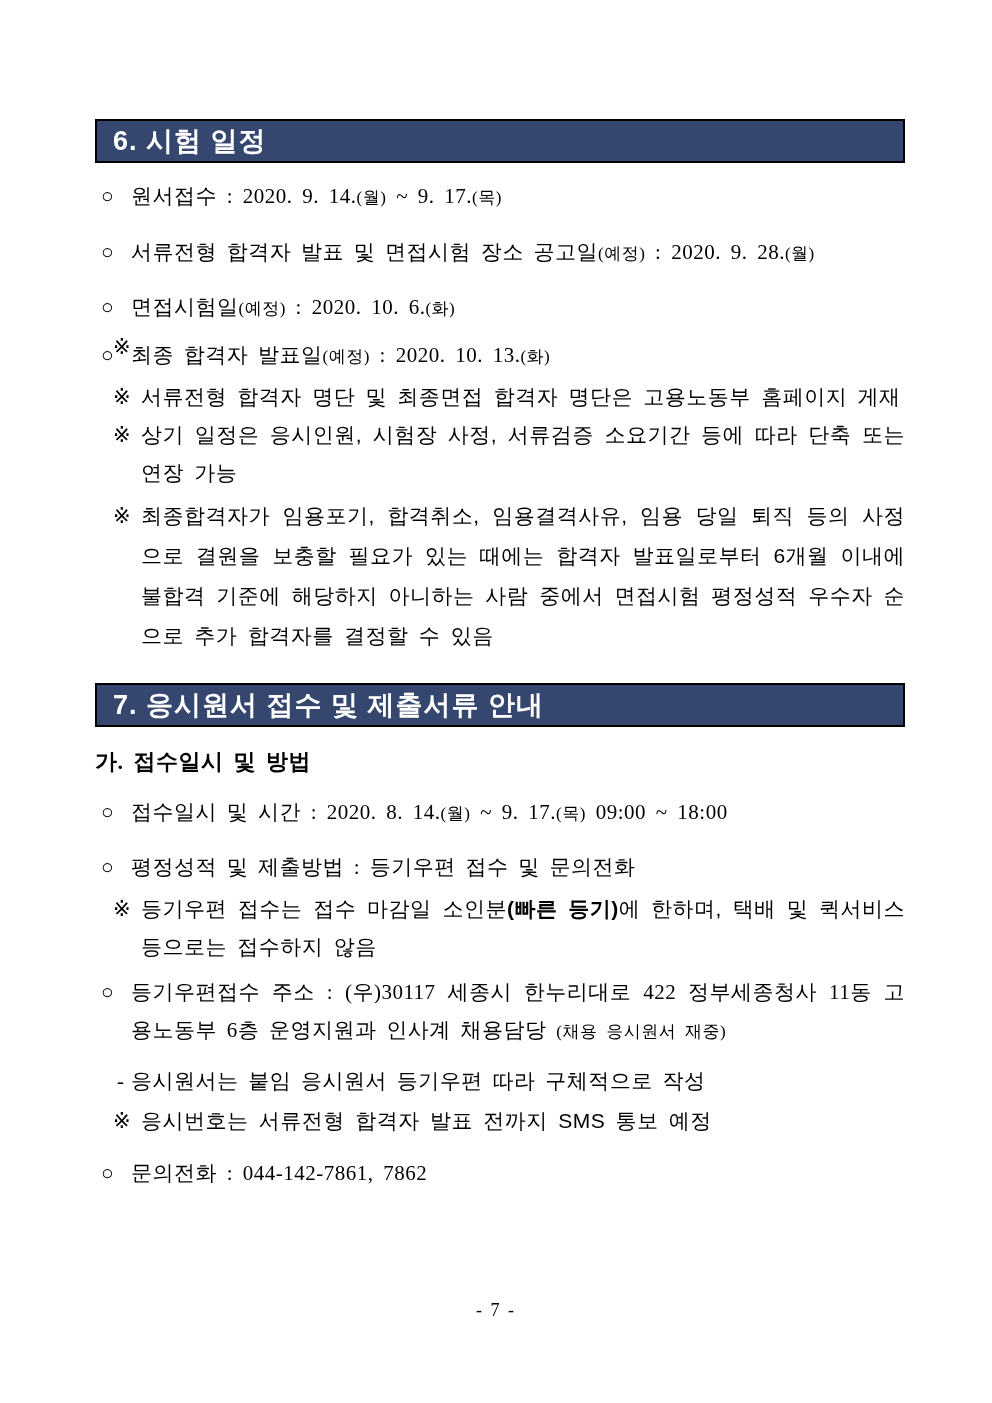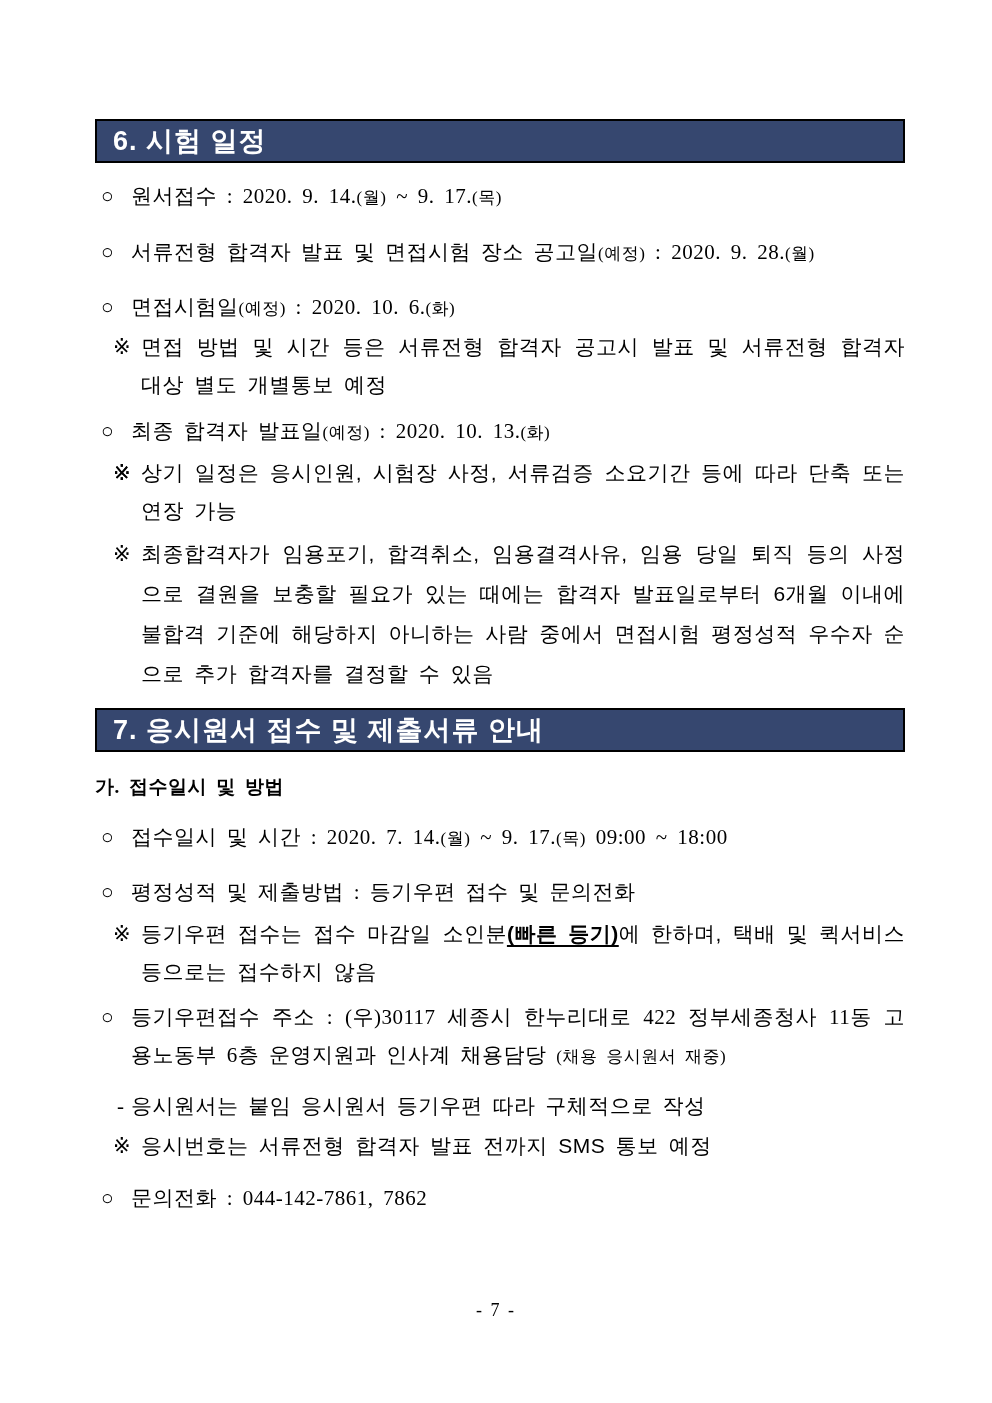--- a/index.html
+++ b/index.html
@@ -50,42 +50,42 @@
   .serif{font-family:"Liberation Serif","DejaVu Serif",serif;}
   .gothic{font-family:"Liberation Sans","DejaVu Sans",sans-serif;}
   .item{padding-left:36px;}
   .item > .bullet{position:absolute;left:6px;top:0;}
   .note{padding-left:46px;}
   .note > .bullet{position:absolute;left:18px;top:0;}
   .dash-item{padding-left:36px;}
   .dash-item > .bullet{position:absolute;left:22px;top:0;}
   .small{font-size:17px;}
   .bold{font-weight:normal;}
-  .emph{font-weight:bold;text-decoration:underline;text-underline-offset:4px;}
+  .emph{font-weight:bold;text-underline-offset:4px;}
   .lh40{line-height:40px;}
   .subsection-title{
-    font-size:19px;
+    font-size:22px;
     font-weight:bold;
     line-height:38px;
     letter-spacing:0.5px;
     word-spacing:4px;
   }
   .footer{
     position:absolute;
     left:0;right:0;
     top:1300px;
     text-align:center;
     font-size:18px;
     letter-spacing:2px;
   }
   
   .mt0{margin-top:0}.mt2{margin-top:2px}.mt4{margin-top:4px}.mt7{margin-top:7px}
   .mt8{margin-top:8px}.mt11{margin-top:11px}.mt12{margin-top:12px}
   .mt14{margin-top:14px}.mt15{margin-top:15px}.mt16{margin-top:16px}
-  .mt29{margin-top:14px}
+  .mt29{margin-top:27px}
 </style>
 </head>
 <body>
 
 <div class="page">
 
   <div class="section-bar">
     <span class="bar-title">6. 시험 일정</span>
   </div>
 
@@ -95,47 +95,47 @@
 
   <div class="p serif item mt16">
     <span class="bullet">○</span><span>서류전형 합격자 발표 및 면접시험 장소 공고일</span><span class="small">(예정)</span><span> : 2020. 9. 28.</span><span class="small">(월)</span>
   </div>
 
   <div class="p serif item mt15">
     <span class="bullet">○</span><span>면접시험일</span><span class="small">(예정)</span><span> : 2020. 10. 6.</span><span class="small">(화)</span>
   </div>
 
   <div class="p gothic note mt0">
-    <span class="bullet">※</span><span>면접 방법 및 시간 등은 서류전형 합격자 공고시 발표 및 서류전형 합격자 대상 별도 개별통보 예정</span>
+    <span class="bullet">※</span>
   </div>
 
   <div class="p serif item mt8">
     <span class="bullet">○</span><span>최종 합격자 발표일</span><span class="small">(예정)</span><span> : 2020. 10. 13.</span><span class="small">(화)</span>
   </div>
 
   <div class="p gothic note mt2">
-    <span class="bullet">※</span>
+    <span class="bullet">※</span><span>서류전형 합격자 명단 및 최종면접 합격자 명단은 고용노동부 홈페이지 게재</span>
   </div>
 
   <div class="p gothic note mt0">
     <span class="bullet">※</span><span>상기 일정은 응시인원, 시험장 사정, 서류검증 소요기간 등에 따라 단축 또는 연장 가능</span>
   </div>
 
   <div class="p gothic note lh40 mt4">
     <span class="bullet">※</span><span>최종합격자가 임용포기, 합격취소, 임용결격사유, 임용 당일 퇴직 등의 사정으로 결원을 보충할 필요가 있는 때에는 합격자 발표일로부터 6개월 이내에 불합격 기준에 해당하지 아니하는 사람 중에서 면접시험 평정성적 우수자 순으로 추가 합격자를 결정할 수 있음</span>
   </div>
 
   <div class="section-bar mt29">
     <span class="bar-title">7. 응시원서 접수 및 제출서류 안내</span>
   </div>
 
   <div class="subsection-title serif mt16">가. 접수일시 및 방법</div>
 
   <div class="p serif item mt12">
-    <span class="bullet">○</span><span>접수일시 및 시간 : 2020. 7. 14.</span><span class="small">(월)</span><span> ~ 9. 17.</span><span class="small">(목)</span><span> 09:00 ~ 18:00</span>
+    <span class="bullet">○</span><span>접수일시 및 시간 : 2020. 8. 14.</span><span class="small">(월)</span><span> ~ 9. 17.</span><span class="small">(목)</span><span> 09:00 ~ 18:00</span>
   </div>
 
   <div class="p serif item mt15">
     <span class="bullet">○</span><span>평정성적 및 제출방법 : </span><span class="bold">등기우편 접수 및</span><span> 문의전화</span>
   </div>
 
   <div class="p gothic note mt4">
     <span class="bullet">※</span><span>등기우편 접수는 접수 마감일 소인분</span><span class="emph">(빠른 등기)</span><span>에 한하며, 택배 및 퀵서비스 등으로는 접수하지 않음</span>
   </div>
 

